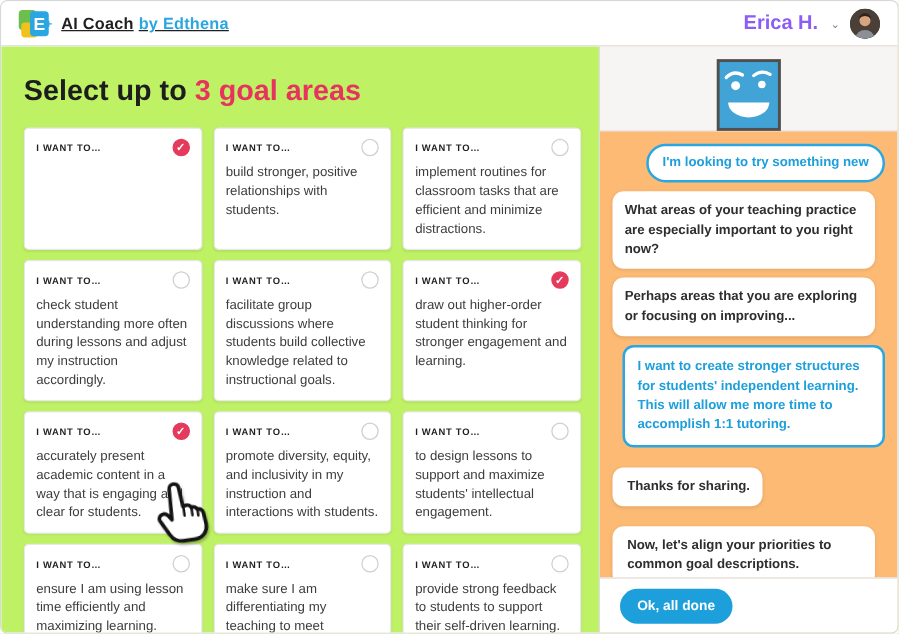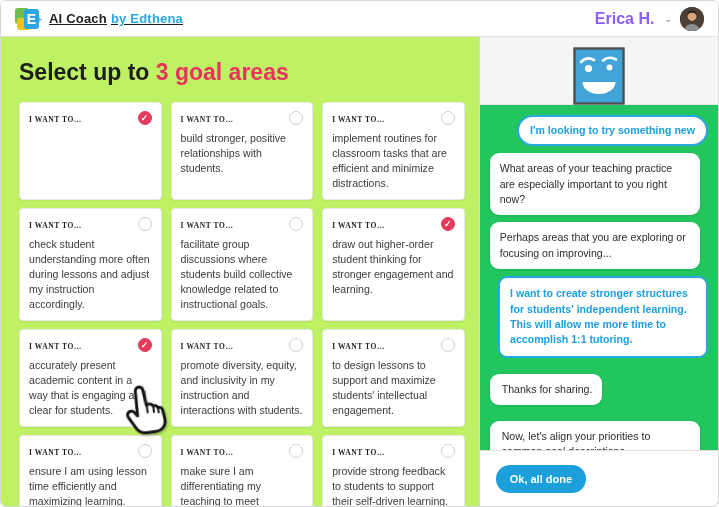--- a/index.html
+++ b/index.html
@@ -28,46 +28,46 @@
 
   
   .main { position:absolute; top:36px; left:0; right:0; bottom:0; display:flex; }
   .left { width:480px; background:#bef264; border-right:1px solid #ddd; padding:0 14px 10px 18px; position:relative; }
   .page-title { margin:22px 0 16px 0; font-size:23px; font-weight:bold; color:#1d1d1d; }
   .page-title .hl { color:#e8335f; }
 
   .grid { display:grid; grid-template-columns:repeat(3,1fr); gap:8px 9px; }
   .card { background:#fff; border:1px solid #e8e8e8; border-radius:4px; min-height:88px;
           box-shadow:0 1px 2px rgba(0,0,0,.07); padding:8px 9px; cursor:pointer; }
-  .card-top { display:flex; align-items:center; justify-content:space-between; margin-bottom:6px;font-family:Liberation Serif, serif; }
+  .card-top { display:flex; align-items:flex-start; justify-content:space-between; margin-bottom:6px; }
   .want { font-size:7.5px; font-weight:bold; letter-spacing:.6px; color:#1f1f1f; padding-top:3px; }
   .radio { width:14px; height:14px; border-radius:50%; border:1.5px solid #cfcfcf; background:#fff;
            flex:0 0 auto; display:flex; align-items:center; justify-content:center; }
   .card.selected .radio { background:#e43a5c; border-color:#e43a5c; color:#fff; font-size:9px; font-weight:bold; }
   .goal-text { font-size:10.6px; line-height:1.42; color:#3c3c3c; }
 
   .hand { position:absolute; left:118px; top:348px; width:52px; height:54px; z-index:6;
           filter:drop-shadow(1px 2px 1px rgba(0,0,0,.25)); transform:rotate(-8deg); }
 
   
-  .right { width:239px; display:flex; flex-direction:column; background:#22c55e; }
+  .right { width:239px; display:flex; flex-direction:column; background:#fdba74; }
   .coach-band { height:68px; background:#f6f5f3; border-bottom:1px solid #e6e6e6;
                 display:flex; justify-content:center; align-items:flex-end; }
   .coach-face { width:52px; height:58px; margin-bottom:-1px; }
 
   .chat { flex:1; padding:10px 10px 6px 10px; display:flex; flex-direction:column; gap:7px; overflow:hidden; }
   .bubble { max-width:210px; font-size:10.6px; line-height:1.45; border-radius:9px; padding:8px 10px; }
-  .bubble.coach { align-self:flex-start; background:#fff; color:#2e2e2e; font-weight:400;
+  .bubble.coach { align-self:flex-start; background:#fff; color:#2e2e2e; font-weight:700;
                   box-shadow:0 1px 3px rgba(0,0,0,.10); }
   .bubble.user { align-self:flex-end; background:#fff; color:#1d9fdb; font-weight:bold;
                  border:2px solid #2aa7e0; }
   .bubble.user.chip { border-radius:16px; padding:6px 11px; }
   .bubble.gap-before { margin-top:9px;padding-left:12px; }
 
-  .chat-footer { height:56px; background:#fff; border-top:1px solid #e2e2e2;
+  .chat-footer { height:44px; background:#fff; border-top:1px solid #e2e2e2;
                  display:flex; align-items:center; padding:0 16px; }
   .done-btn { background:#1d9fdb; color:#fff; border:none; border-radius:16px; padding:8px 14px;
               font-size:11px; font-weight:bold; font-family:"Liberation Sans",sans-serif; cursor:pointer; }
 </style>
 </head>
 <body>
 
 <div class="app">
 
   <div class="header">

